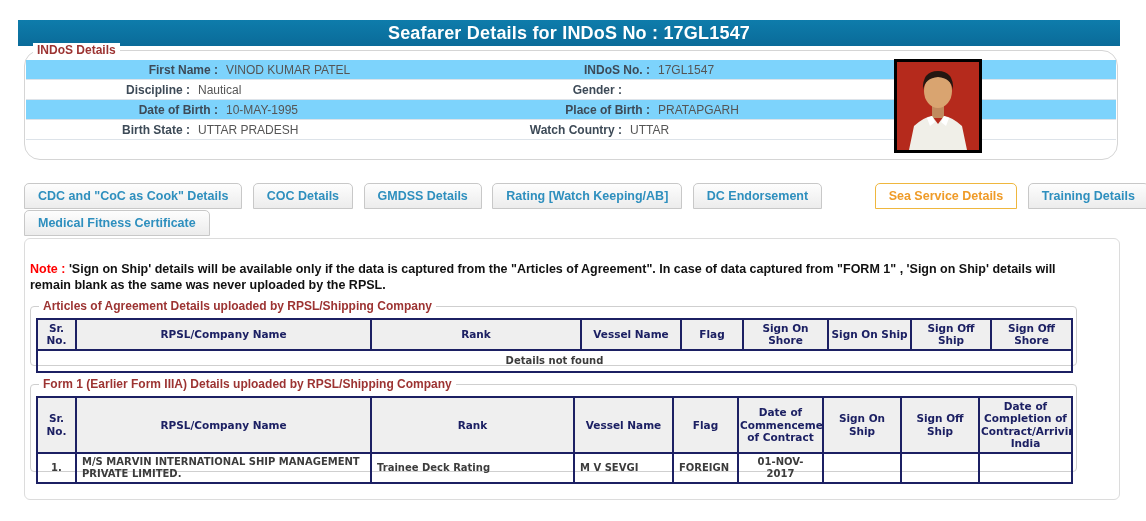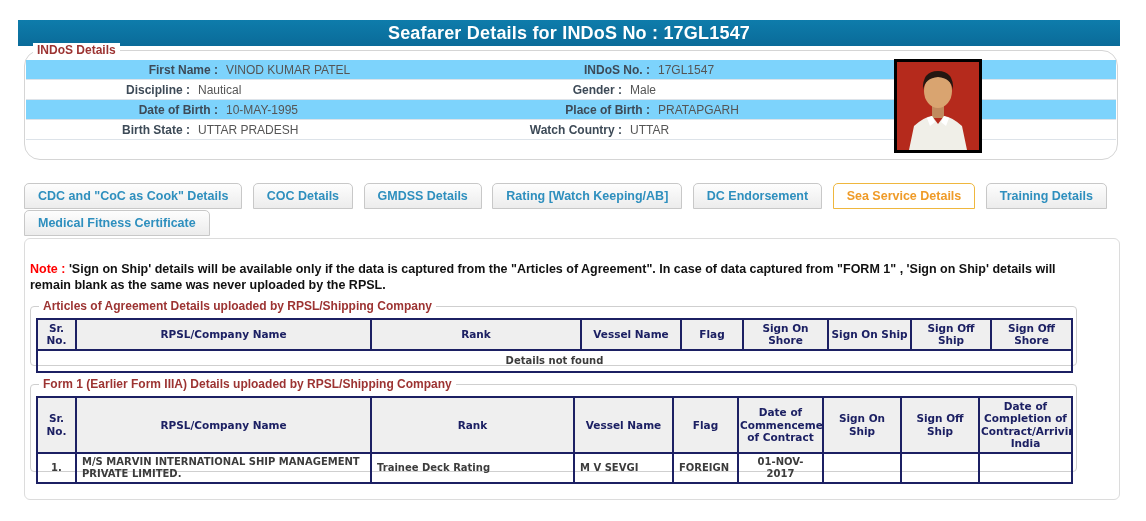--- a/index.html
+++ b/index.html
@@ -38,21 +38,21 @@
   
   .tabs { position:absolute; left:24px; top:183px; width:1100px; }
   .tab-row { height:27px; white-space:nowrap; }
   .tab {
     display:inline-block; height:26px; line-height:24px; padding:0 13px;
     margin-right:6px; border:1px solid #c8c8c8; border-radius:5px 5px 0 0;
     background:linear-gradient(#fdfdfd,#ececec);
     color:#2e8fbe; font-size:12.5px; font-weight:bold; cursor:pointer;
   }
   .tab.active {
-    border-color:#efb73e; background:#fff; color:#ef9b28;
+    border-color:#efb73e; background:#fff; color:#ef9b28;margin-left:42px;
   }
 
   
   .panel {
     position:absolute; left:24px; top:238px; width:1096px; height:262px;
     border:1px solid #dcdcdc; border-radius:6px; background:#fff;
   }
 
   .note {
     position:absolute; left:30px; top:261px; width:1052px;
@@ -91,21 +91,20 @@
       <div class="indos-row alt">
         <span class="flabel l1">First Name :</span>
         <span class="fvalue v1">VINOD KUMAR PATEL</span>
         <span class="flabel l2">INDoS No. :</span>
         <span class="fvalue v2">17GL1547</span>
       </div>
       <div class="indos-row">
         <span class="flabel l1">Discipline :</span>
         <span class="fvalue v1">Nautical</span>
         <span class="flabel l2">Gender :</span>
-        <span class="fvalue v2">Male</span>
       </div>
       <div class="indos-row alt">
         <span class="flabel l1">Date of Birth :</span>
         <span class="fvalue v1">10-MAY-1995</span>
         <span class="flabel l2">Place of Birth :</span>
         <span class="fvalue v2">PRATAPGARH</span>
       </div>
       <div class="indos-row">
         <span class="flabel l1">Birth State :</span>
         <span class="fvalue v1">UTTAR PRADESH</span>

